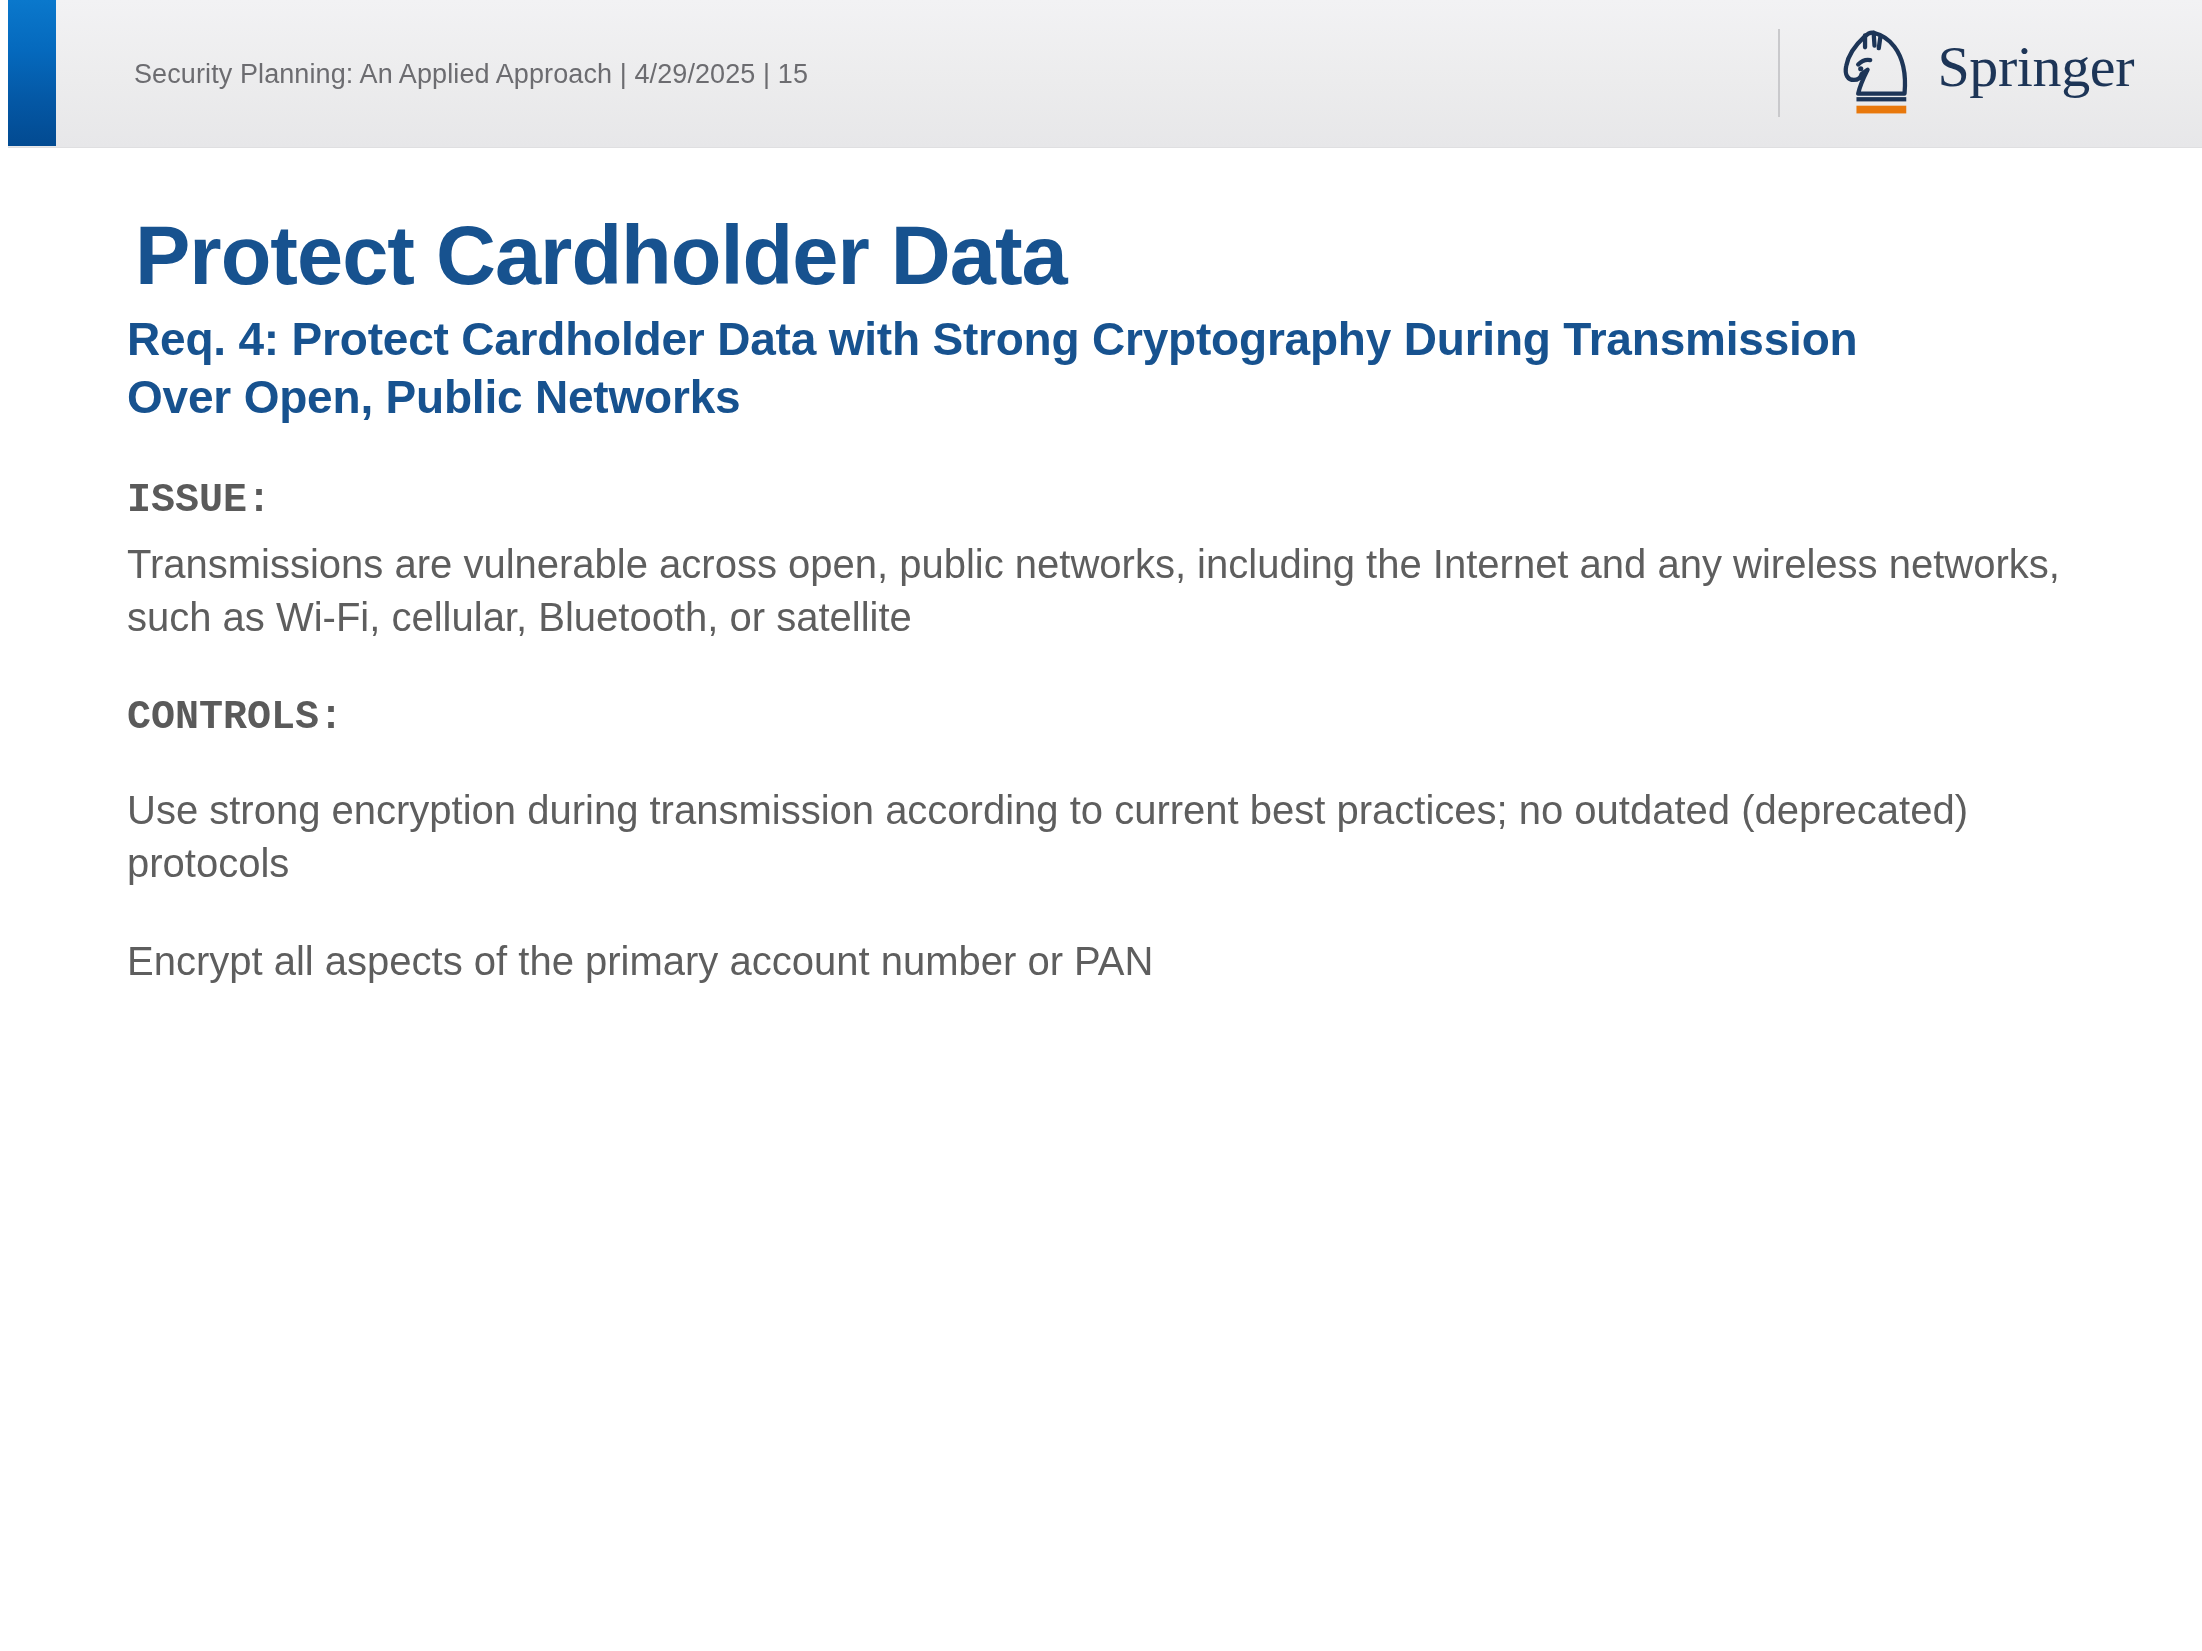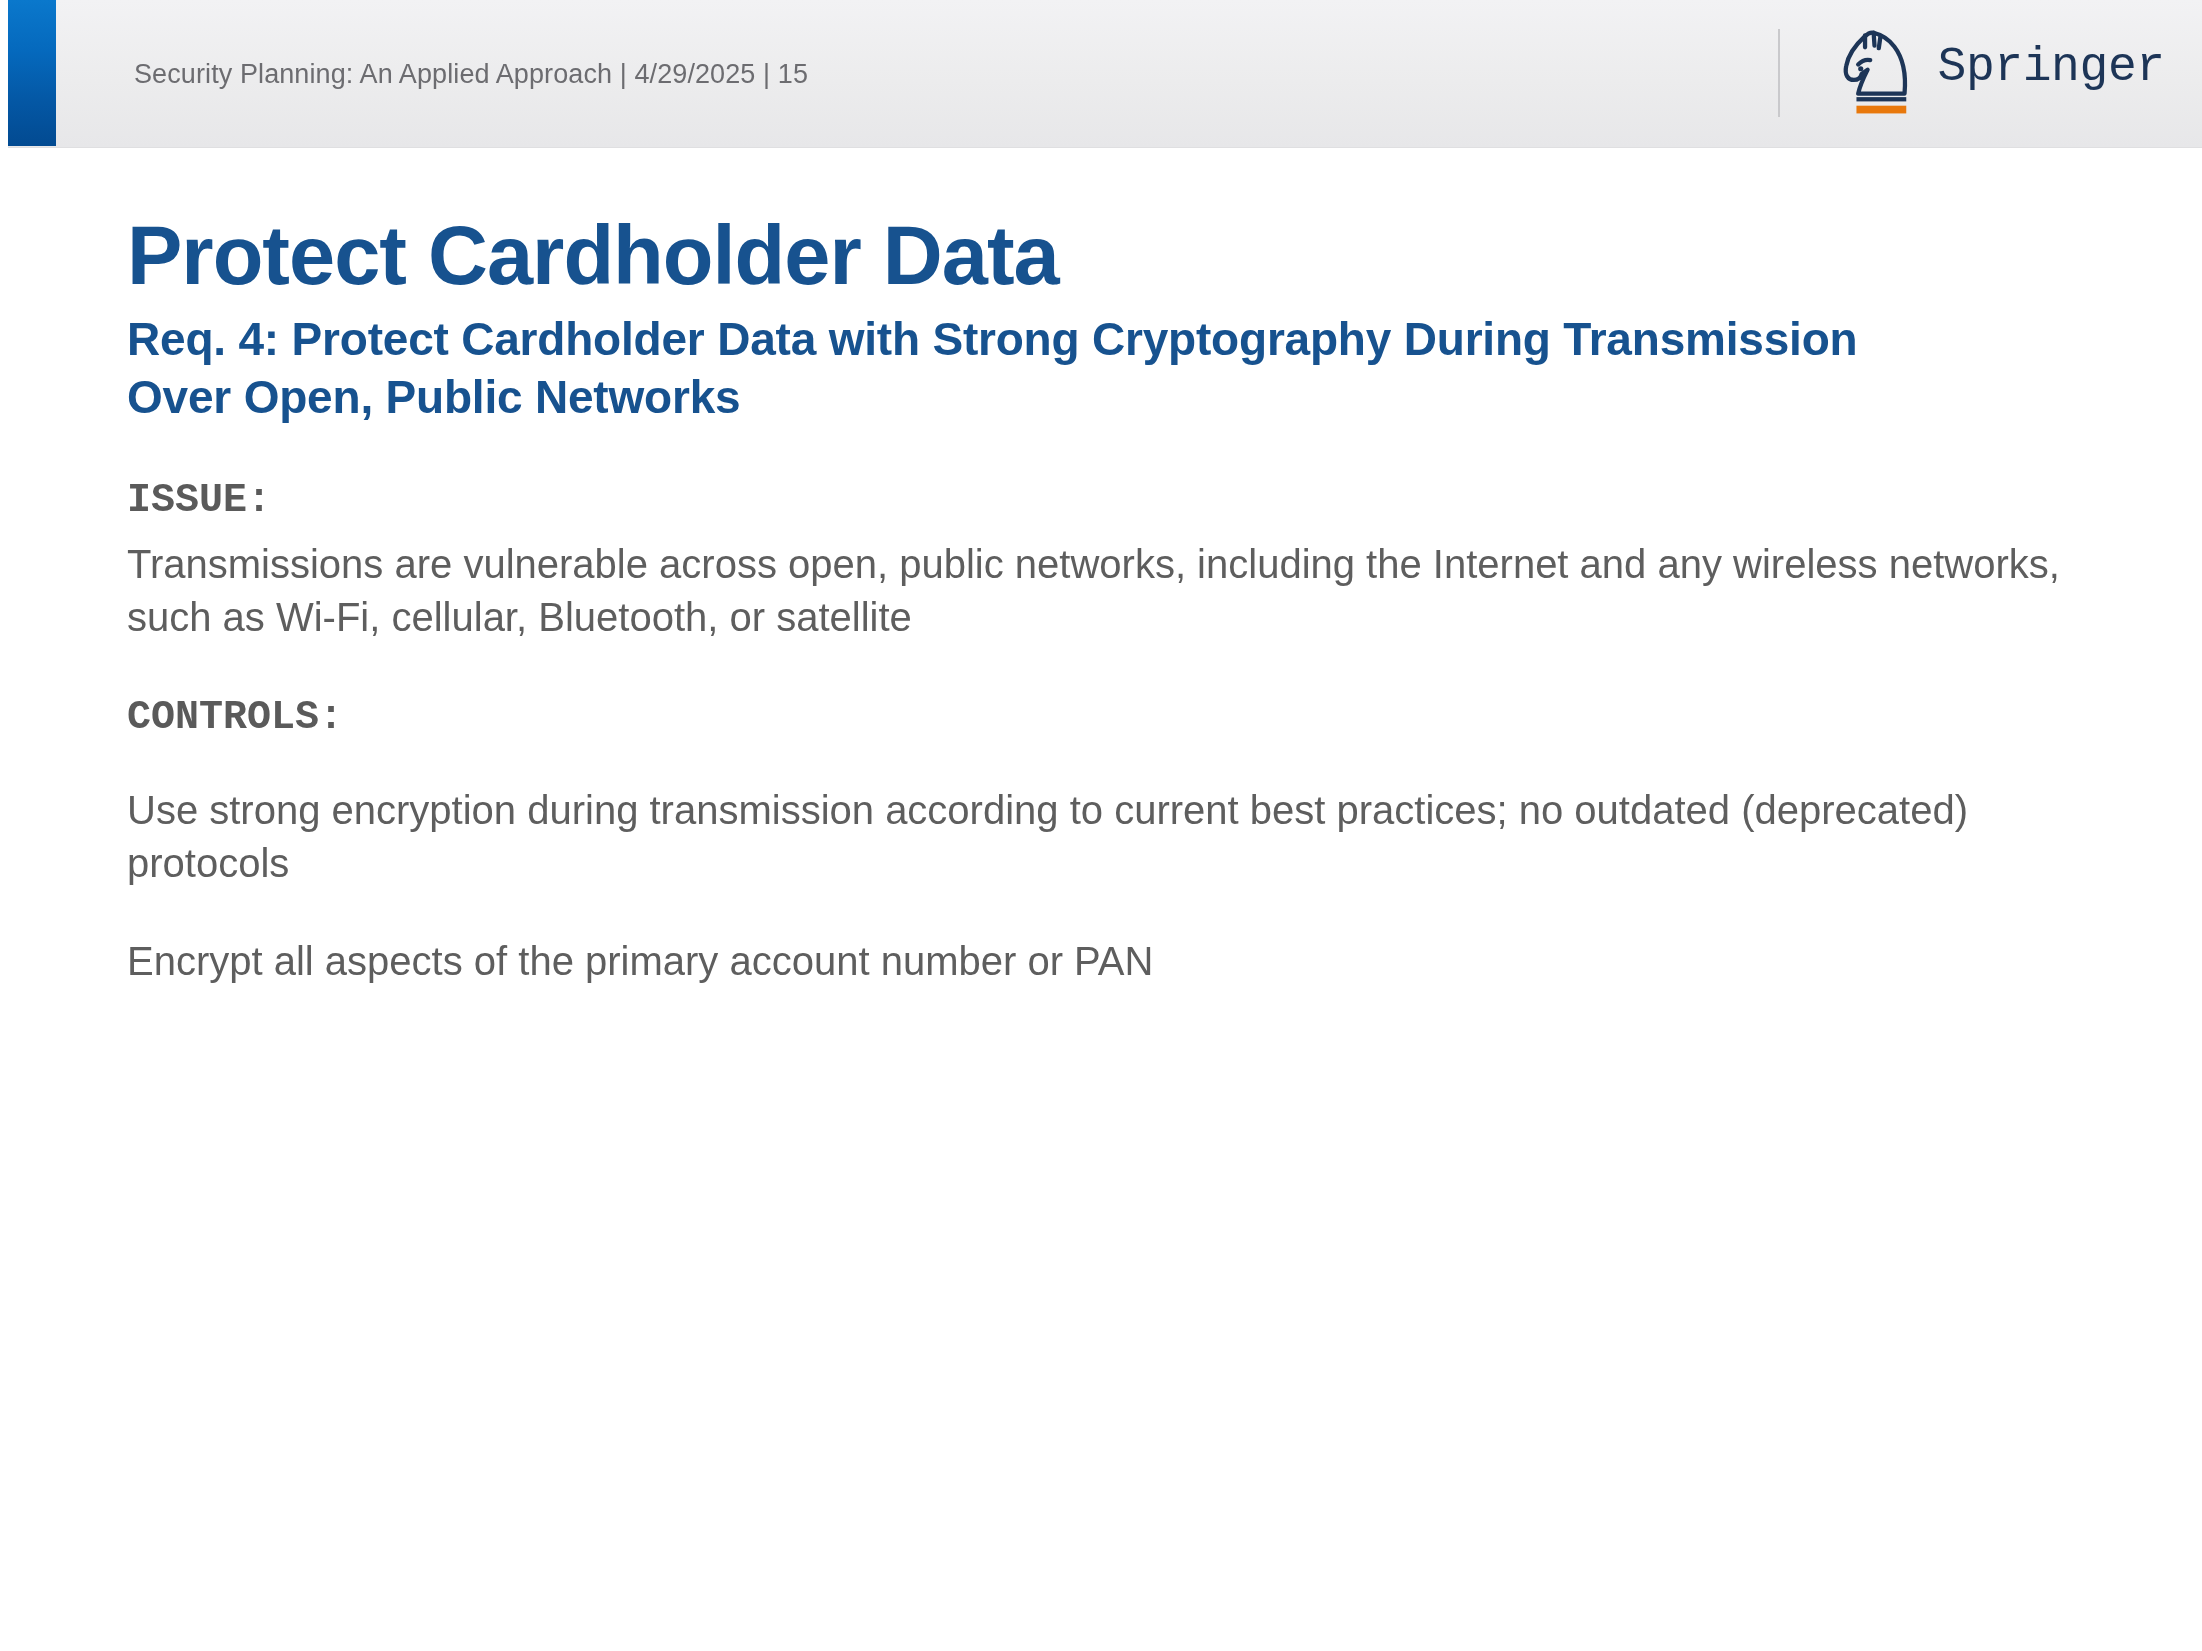--- a/index.html
+++ b/index.html
@@ -80,43 +80,43 @@
     gap: 15.5px;
   }
   .logo-mark {
     position: relative;
     width: 83px;
     height: 91px;
     display: block;
   }
   .logo-mark svg { display: block; }
   .logo-word {
-    font-family: Liberation Mono, monospace;
-    font-size: 48px;
+    font-family: Liberation Serif, serif;
+    font-size: 58px;
     line-height: 1;
     color: #1d3557;
     letter-spacing: -0.4px;
     padding-bottom: 5.2px;
   }
 
   
   .content {
     position: absolute;
     left: 127px;
     top: 213px;
     width: 1979px;
   }
 
   .slide-title {
     font-size: 83px;
     line-height: 1.04;
     font-weight: bold;
     color: #17528f;
     letter-spacing: -1px;
-    margin: 0 0 12px 0;
+    margin: 0 0 12px 8px;
   }
 
   .slide-subtitle {
     font-size: 46px;
     line-height: 1.26;
     font-weight: bold;
     color: #17528f;
     letter-spacing: -0.2px;
     margin: 0 0 48px 0;
     max-width: 1764px;

